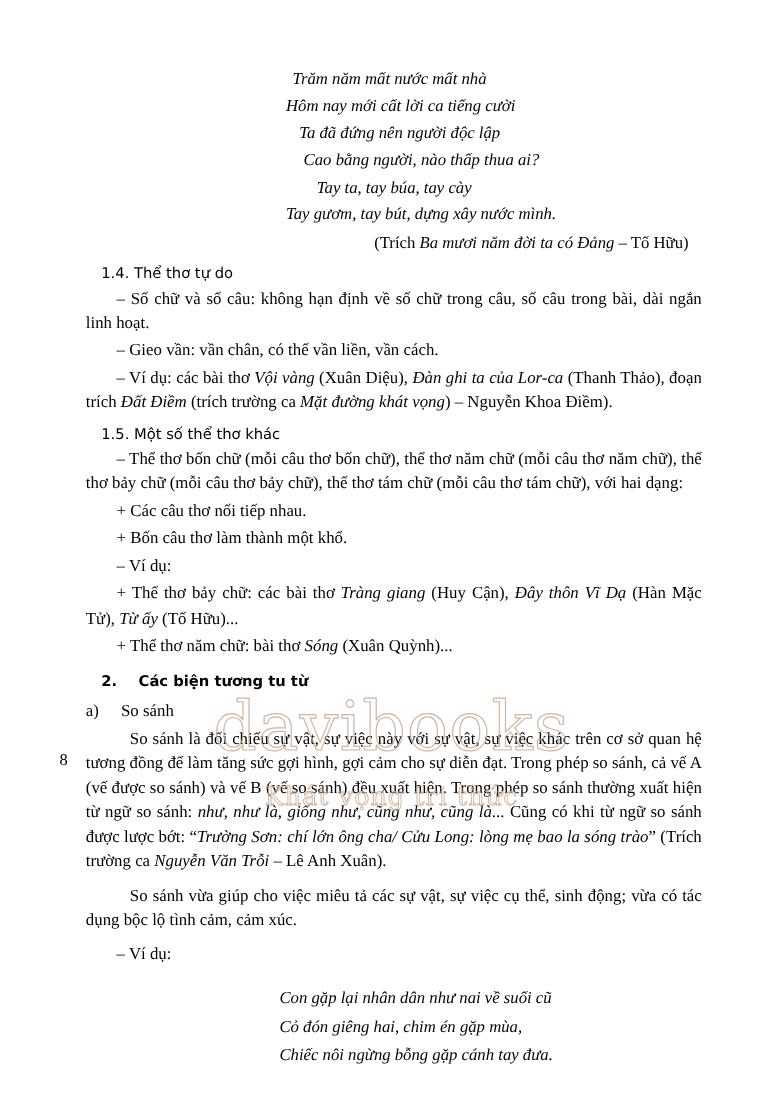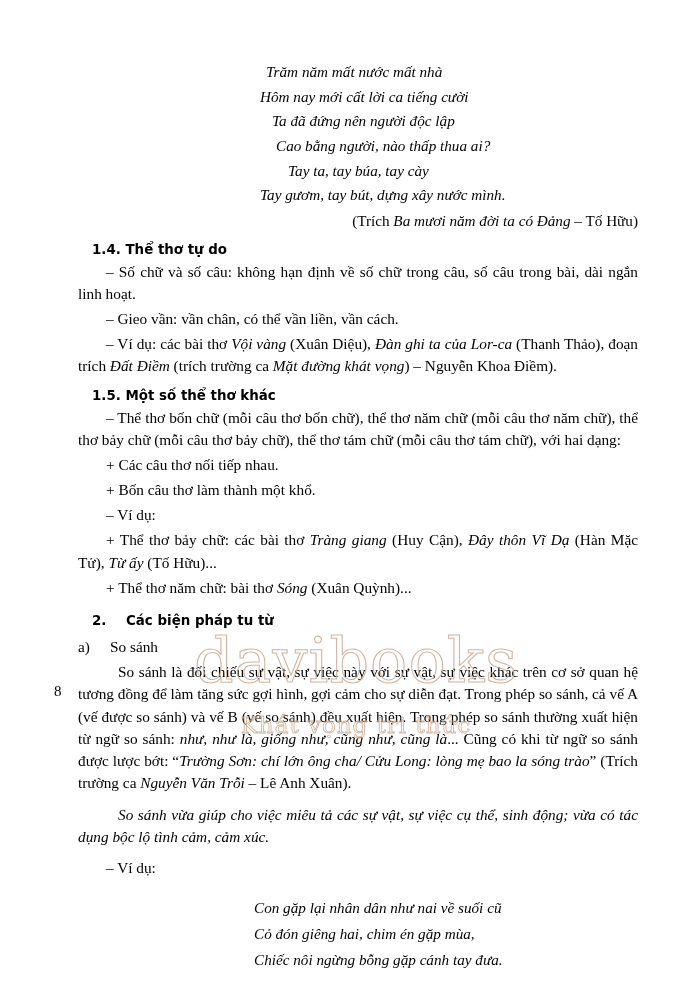--- a/index.html
+++ b/index.html
@@ -38,29 +38,29 @@
   .v-indent-1 { margin-left: 0; }
   .v-indent-2 { margin-left: 6px; }
   .v-indent-3 { margin-left: 10px; }
   .v-indent-4 { margin-left: 22px; }
   .v-indent-5 { margin-left: -6px; }
 
   .attrib {
     text-align: right;
     font-size: 15.2px;
     margin-top: 4px;
-    margin-right: 0;
+    margin-right: 12px;
   }
   .attrib i { font-style: italic; }
 
   
   h2.section {
     font-family: "DejaVu Sans", sans-serif;
     font-size: 13.4px;
-    font-weight: bold;
+    font-weight: normal;
     margin: 12px 0 4px 0;
     padding-left: 14px;
   }
   h2.section.tight { margin-top: 10px; }
   .sec-row {
     display: flex;
     align-items: baseline;
     font-family: "DejaVu Sans", sans-serif;
     font-size: 13.4px;
     font-weight: bold;
@@ -165,31 +165,31 @@
   <h2 class="section tight">1.5. Một số thể thơ khác</h2>
   <p class="body ind">– Thể thơ bốn chữ (mỗi câu thơ bốn chữ), thể thơ năm chữ (mỗi câu thơ năm chữ), thể thơ bảy chữ (mỗi câu thơ bảy chữ), thể thơ tám chữ (mỗi câu thơ tám chữ), với hai dạng:</p>
   <p class="body ind">+ Các câu thơ nối tiếp nhau.</p>
   <p class="body ind">+ Bốn câu thơ làm thành một khổ.</p>
   <p class="body ind">– Ví dụ:</p>
   <p class="body ind"><span>+ Thể thơ bảy chữ: các bài thơ </span><i>Tràng giang</i><span> (Huy Cận), </span><i>Đây thôn Vĩ Dạ</i><span> (Hàn Mặc Tử), </span><i>Từ ấy</i><span> (Tố Hữu)...</span></p>
   <p class="body ind"><span>+ Thể thơ năm chữ: bài thơ </span><i>Sóng</i><span> (Xuân Quỳnh)...</span></p>
 
   <div class="sec-row">
     <span class="num">2.</span>
-    <span>Các biện pháp tu từ</span>
+    <span>Các biện tương tu từ</span>
   </div>
 
   <div class="alpha-row">
     <span class="a-mark">a)</span>
     <span>So sánh</span>
   </div>
 
   <p class="body ind2"><span>So sánh là đối chiếu sự vật, sự việc này với sự vật, sự việc khác trên cơ sở quan hệ tương đồng để làm tăng sức gợi hình, gợi cảm cho sự diễn đạt. Trong phép so sánh, cả vế A (vế được so sánh) và vế B (vế so sánh) đều xuất hiện. Trong phép so sánh thường xuất hiện từ ngữ so sánh: </span><i>như, như là, giống như, cũng như, cũng là</i><span>... Cũng có khi từ ngữ so sánh được lược bớt: “</span><i>Trường Sơn: chí lớn ông cha/ Cửu Long: lòng mẹ bao la sóng trào</i><span>” (Trích trường ca </span><i>Nguyễn Văn Trỗi</i><span> – Lê Anh Xuân).</span></p>
 
-  <p class="body ind2" style="margin-top:10px;font-style:italic;">So sánh vừa giúp cho việc miêu tả các sự vật, sự việc cụ thể, sinh động; vừa có tác dụng bộc lộ tình cảm, cảm xúc.</p>
+  <p class="body ind2" style="margin-top:10px;">So sánh vừa giúp cho việc miêu tả các sự vật, sự việc cụ thể, sinh động; vừa có tác dụng bộc lộ tình cảm, cảm xúc.</p>
 
   <p class="body ind" style="margin-top:8px;">– Ví dụ:</p>
 
   <div class="verse-bottom">
     <div class="v-line">Con gặp lại nhân dân như nai về suối cũ</div>
     <div class="v-line">Cỏ đón giêng hai, chim én gặp mùa,</div>
     <div class="v-line">Chiếc nôi ngừng bỗng gặp cánh tay đưa.</div>
   </div>
 
   <div class="page-number">8</div>

